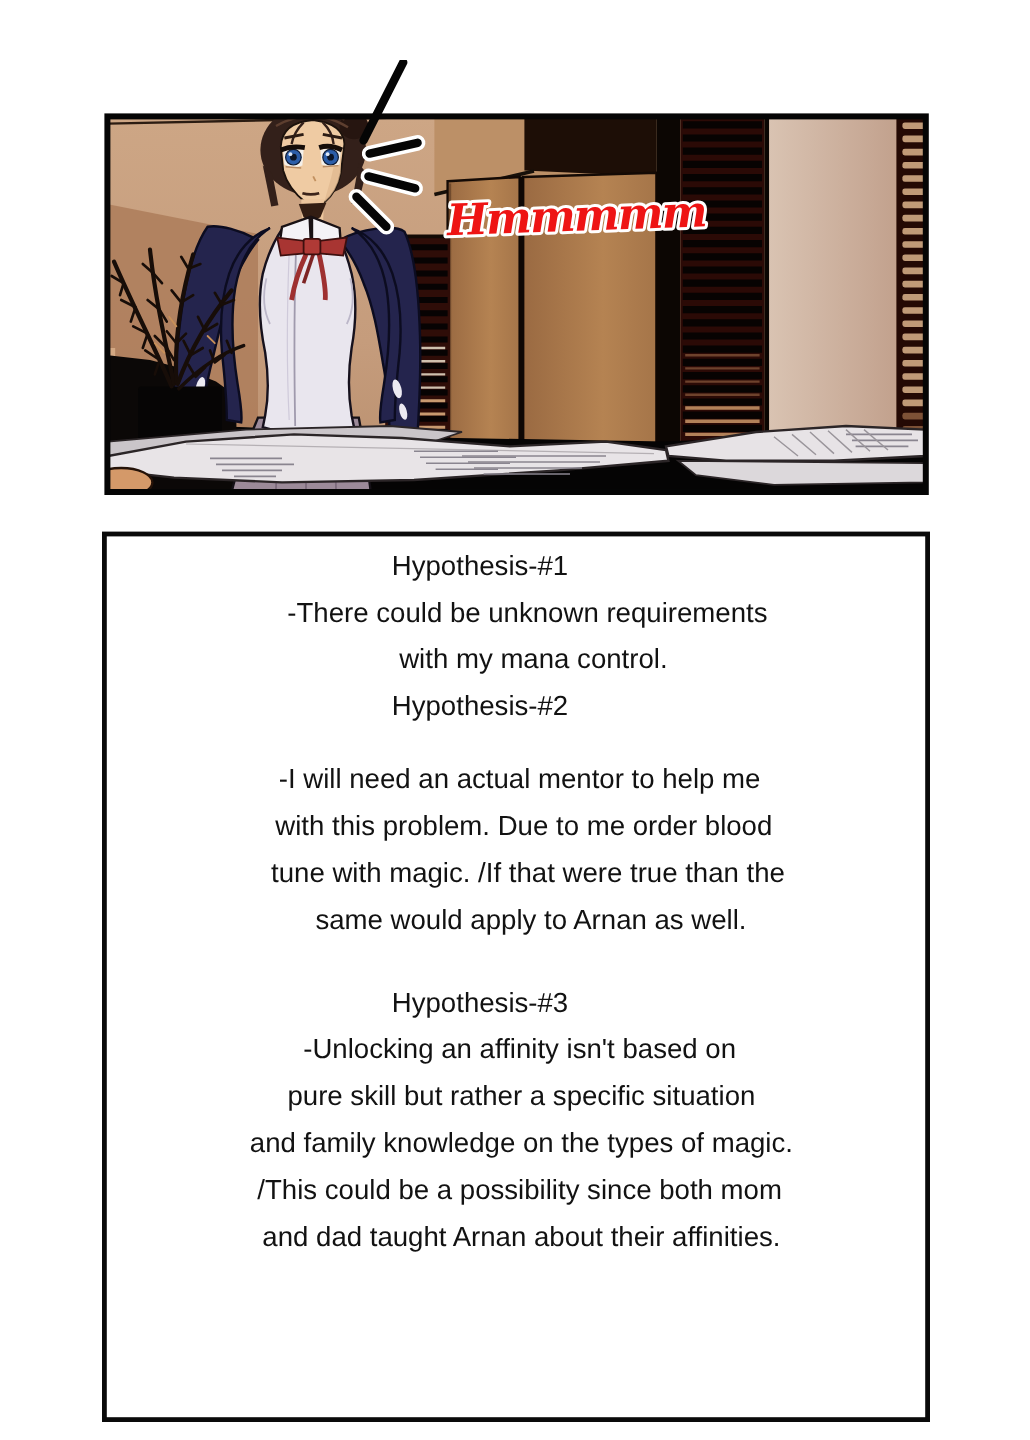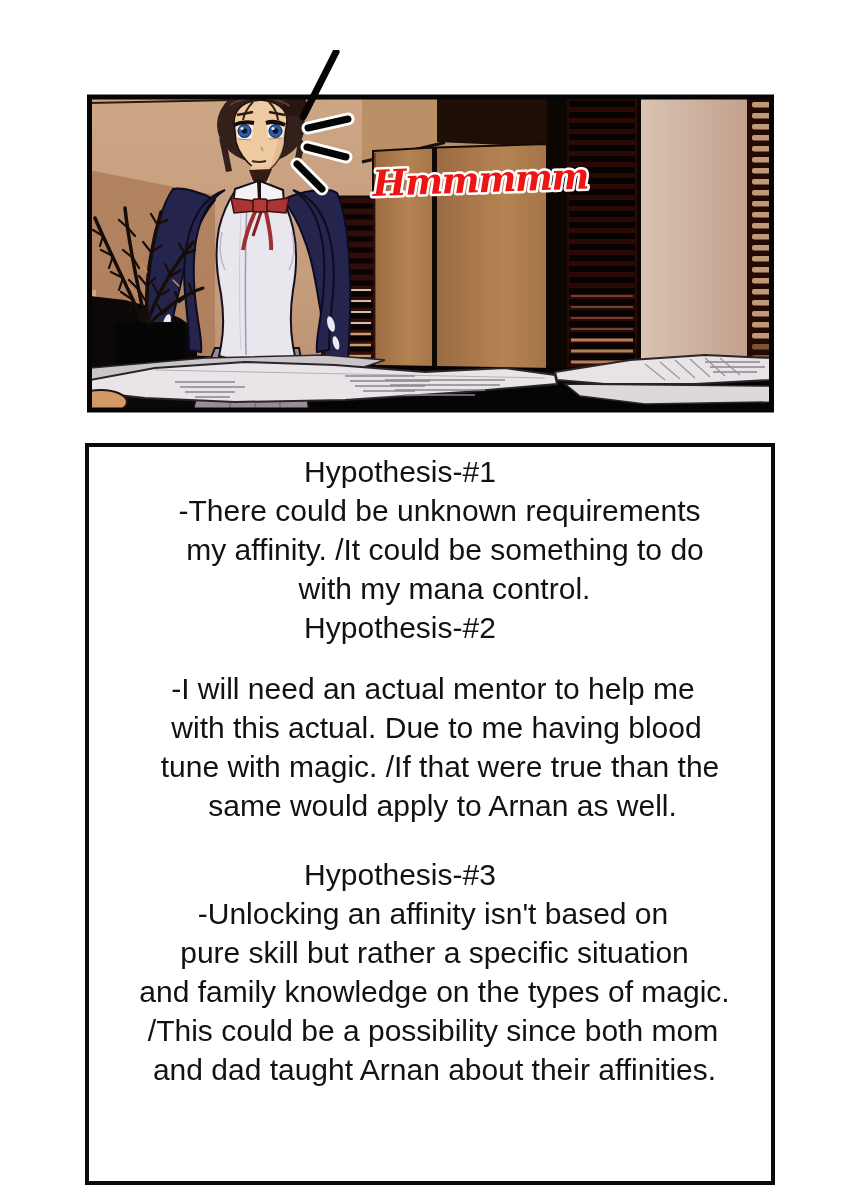--- a/index.html
+++ b/index.html
@@ -6,21 +6,21 @@
   body{
     width:858px;height:1200px;position:relative;
     background:#ffffff;overflow:hidden;
     font-family:"Liberation Sans",sans-serif;
   }
   #scene-wrap{position:absolute;left:85px;top:50px;width:692px;height:365px;}
   #notes-panel{
     position:absolute;left:85px;top:443px;width:690px;height:742px;
     border:4px solid #0a0a0a;box-sizing:border-box;background:#ffffff;
     padding:5px 4px 0 4px;
-    font-size:30px;line-height:39px;color:#121212;
+    font-size:23px;line-height:39px;color:#121212;
     white-space:nowrap;overflow:hidden;
   }
   .hyp-title{text-align:center;padding-right:60px;}
   .hyp-line{text-align:center;}
   .hyp-gap{height:30px;}
 </style>
 </head>
 <body>
 
 <div id="scene-wrap">
@@ -252,25 +252,24 @@
     <path d="M212,114 L237,139" stroke="#050505" stroke-width="7"></path>
   </g>
 
   <text x="288" y="146" font-family="DejaVu Serif, serif" font-style="italic" font-weight="bold" font-size="36" letter-spacing="-1.5" stroke="#ffffff" stroke-width="5" paint-order="stroke" stroke-linejoin="round" transform="rotate(-2 288 146)" fill="#ee1414">Hmmmmm</text>
 </svg>
 </div>
 
 <div id="notes-panel">
     <div class="hyp-title">Hypothesis-#1</div>
     <div class="hyp-line" style="padding-left: 19px;">-There could be unknown requirements</div>
-    <div class="hyp-line" style="padding-left: 30px;">my affinity. /It could be something to do</div>
     <div class="hyp-line" style="padding-left: 29px;">with my mana control.</div>
     <div class="hyp-title">Hypothesis-#2</div>
     <div class="hyp-line" style="padding-left: 6px; margin-top: 22px;">-I will need an actual mentor to help me</div>
-    <div class="hyp-line" style="padding-left: 13px;">with this actual. Due to me having blood</div>
+    <div class="hyp-line" style="padding-left: 13px;">with this problem. Due to me order blood</div>
     <div class="hyp-line" style="padding-left: 20px;">tune with magic. /If that were true than the</div>
     <div class="hyp-line" style="padding-left: 25px;">same would apply to Arnan as well.</div>
     <div class="hyp-gap" style="height: 30px;"></div>
     <div class="hyp-title">Hypothesis-#3</div>
     <div class="hyp-line" style="padding-left: 6px;">-Unlocking an affinity isn't based on</div>
     <div class="hyp-line" style="padding-left: 9px;">pure skill but rather a specific situation</div>
     <div class="hyp-line" style="padding-left: 9px;">and family knowledge on the types of magic.</div>
     <div class="hyp-line" style="padding-left: 6px;">/This could be a possibility since both mom</div>
     <div class="hyp-line" style="padding-left: 9px;">and dad taught Arnan about their affinities.</div>
   </div>

